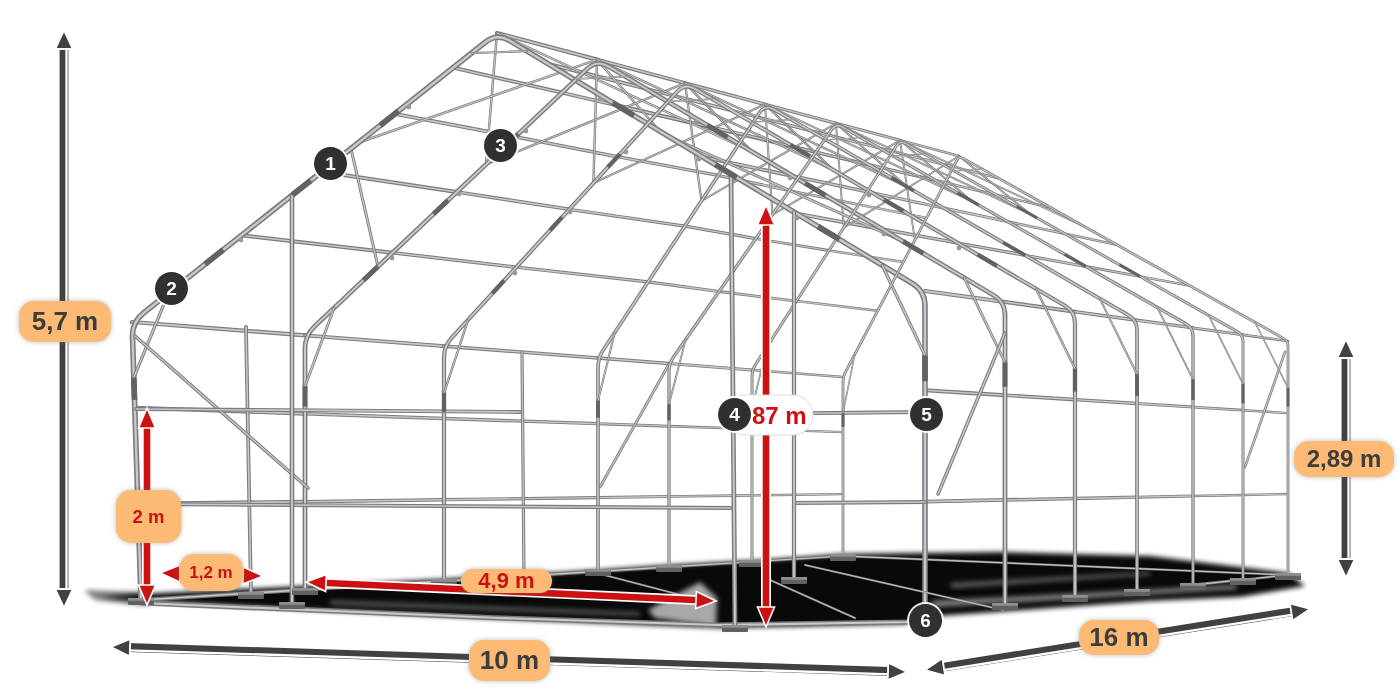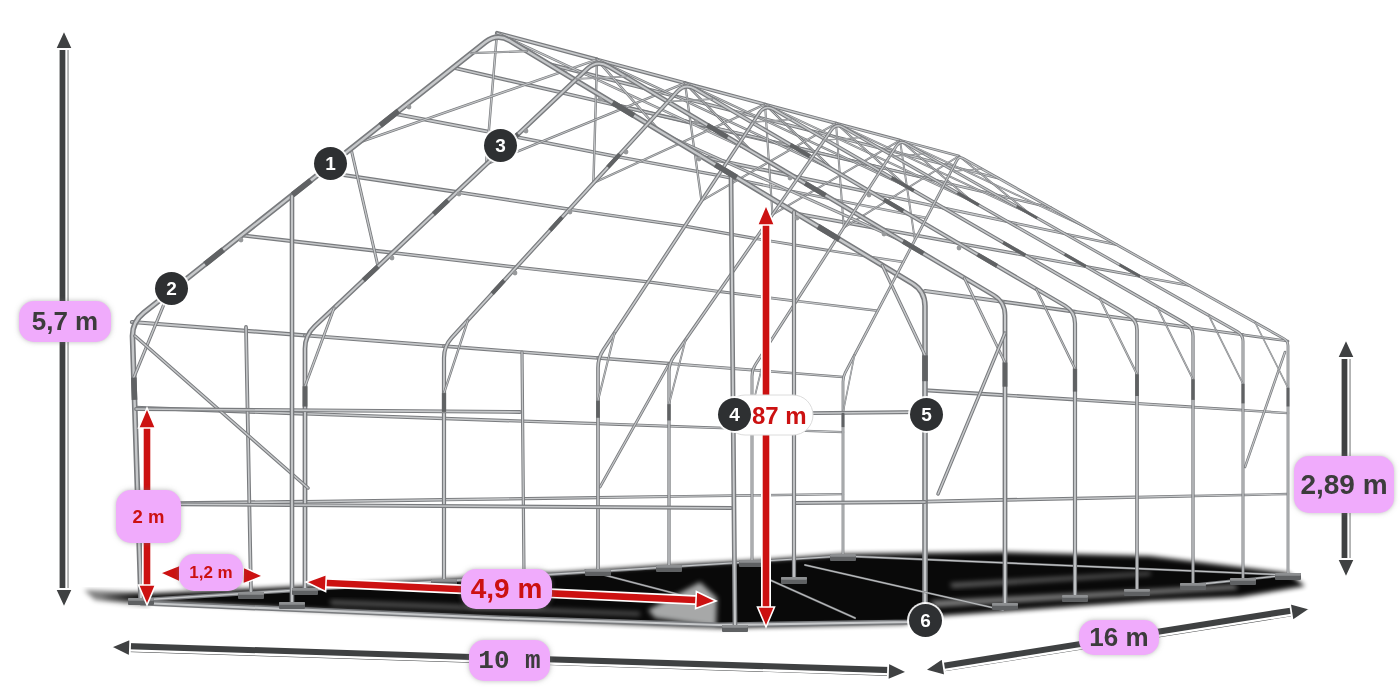--- a/index.html
+++ b/index.html
@@ -1,15 +1,15 @@
 <!DOCTYPE html>
 <html><head><meta charset="utf-8"><style>
 html,body{margin:0;padding:0;background:#fff;width:1400px;height:700px;overflow:hidden;}
 body{font-family:"Liberation Sans",sans-serif;position:relative;-webkit-font-smoothing:antialiased;}
-.pill{position:absolute;background:#f0abfc;border-radius:15px;box-shadow:0 0 5px rgba(120,120,120,.5);display:flex;align-items:center;justify-content:center;font-weight:bold;color:#3c3c3c;}
+.pill{position:absolute;background:#fdba74;border-radius:15px;box-shadow:0 0 5px rgba(120,120,120,.5);display:flex;align-items:center;justify-content:center;font-weight:bold;color:#3c3c3c;}
 .red{color:#cc1111;}
 .badge{position:absolute;background:#2e3032;color:#fff;border-radius:50%;width:33px;height:33px;box-shadow:0 0 0 2px rgba(255,255,255,.9);display:flex;align-items:center;justify-content:center;font-weight:bold;font-size:19px;}
 svg.ann{position:absolute;left:0;top:0;}
 </style></head><body>
 <svg width="1400" height="700" viewBox="0 0 1400 700" xmlns="http://www.w3.org/2000/svg">
 <defs>
       <filter id="b3" x="-15%" y="-15%" width="130%" height="130%">
         <feGaussianBlur stdDeviation="2.6"></feGaussianBlur>
       </filter>
     </defs>
@@ -488,23 +488,23 @@
     <path d="M 306.0,582.0 L 325.6,591.4 L 326.4,574.4 Z" fill="#cc1111" stroke="#fff" stroke-width="1.6"></path>
     <path d="M 716.0,601.0 L 695.6,608.6 L 696.4,591.6 Z" fill="#cc1111" stroke="#fff" stroke-width="1.6"></path>
 <line x1="766.0" y1="221.0" x2="766.0" y2="611.0" stroke="#fff" stroke-width="10.0"></line>
     <line x1="766.0" y1="221.0" x2="766.0" y2="611.0" stroke="#cc1111" stroke-width="6.6"></line>
     <path d="M 766.0,205.0 L 757.5,225.0 L 774.5,225.0 Z" fill="#cc1111" stroke="#fff" stroke-width="1.6"></path>
     <path d="M 766.0,627.0 L 757.5,607.0 L 774.5,607.0 Z" fill="#cc1111" stroke="#fff" stroke-width="1.6"></path>
 <rect x="725" y="395" width="88" height="40" rx="20" fill="#fff" stroke="#dcdcdc" stroke-width="1"></rect>
 <text x="752" y="424" font-family="Liberation Sans, sans-serif" font-size="24" font-weight="bold" fill="#cc1111">87 m</text>
 </svg>
 <div class="pill" style="left:19px;top:301px;width:92px;height:41px;font-size:26px;">5,7&nbsp;m</div>
-<div class="pill" style="left:469px;top:640px;width:81px;height:41px;font-size:26px;font-family:Liberation Mono, monospace;">10&nbsp;m</div>
+<div class="pill" style="left:469px;top:640px;width:81px;height:41px;font-size:26px;">10&nbsp;m</div>
 <div class="pill" style="left:1079px;top:620px;width:80px;height:35px;font-size:26px;">16&nbsp;m</div>
-<div class="pill" style="left:1294px;top:456px;width:100px;height:57px;font-size:28px;">2,89&nbsp;m</div>
+<div class="pill" style="left:1294px;top:441px;width:100px;height:36px;font-size:24px;">2,89&nbsp;m</div>
 <div class="pill red" style="left:116px;top:490px;width:65px;height:53px;font-size:18.5px;">2&nbsp;m</div>
 <div class="pill red" style="left:179px;top:554px;width:64px;height:37px;font-size:17px;text-align:center;">1,2&nbsp;m</div>
-<div class="pill red" style="left:461px;top:569px;width:91px;height:40px;font-size:28px;">4,9&nbsp;m</div>
+<div class="pill red" style="left:461px;top:569px;width:91px;height:24px;font-size:22px;">4,9&nbsp;m</div>
 <div class="badge" style="left:314px;top:147px;">1</div>
 <div class="badge" style="left:155px;top:272px;">2</div>
 <div class="badge" style="left:484px;top:129px;">3</div>
 <div class="badge" style="left:718px;top:398px;">4</div>
 <div class="badge" style="left:910px;top:398px;">5</div>
 <div class="badge" style="left:909px;top:604px;">6</div>
 </body></html>

